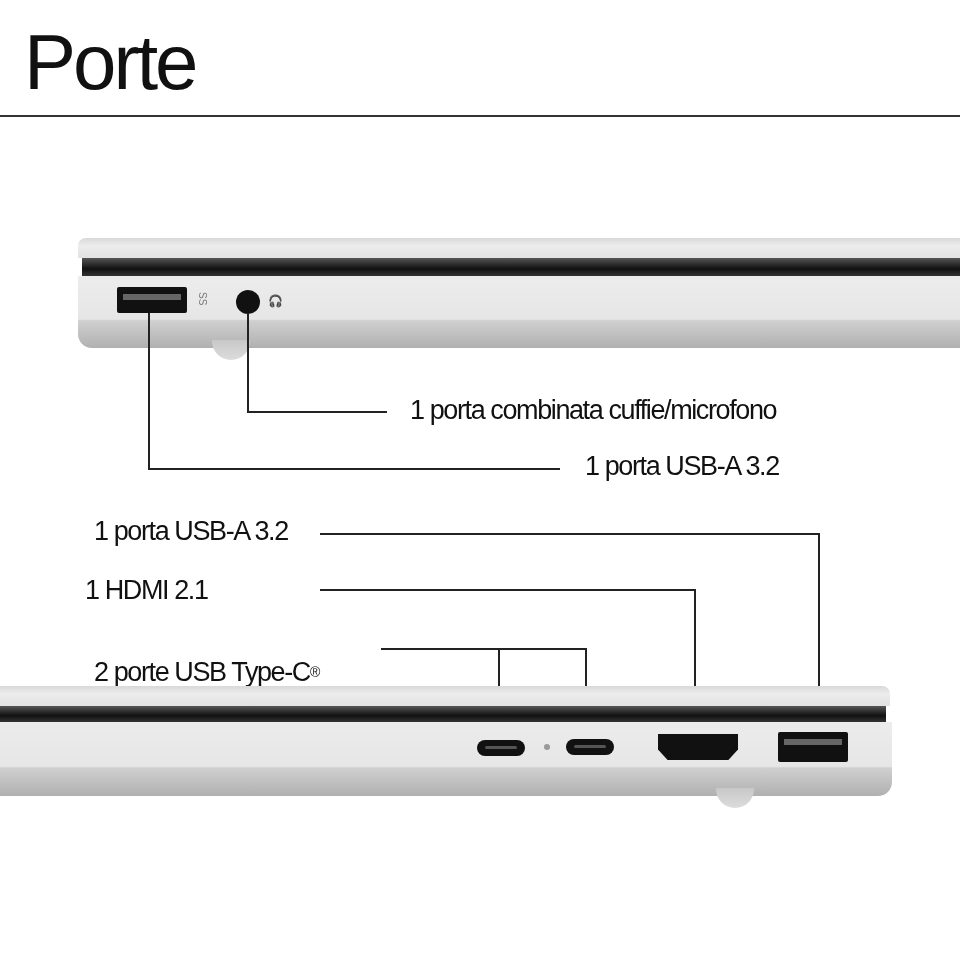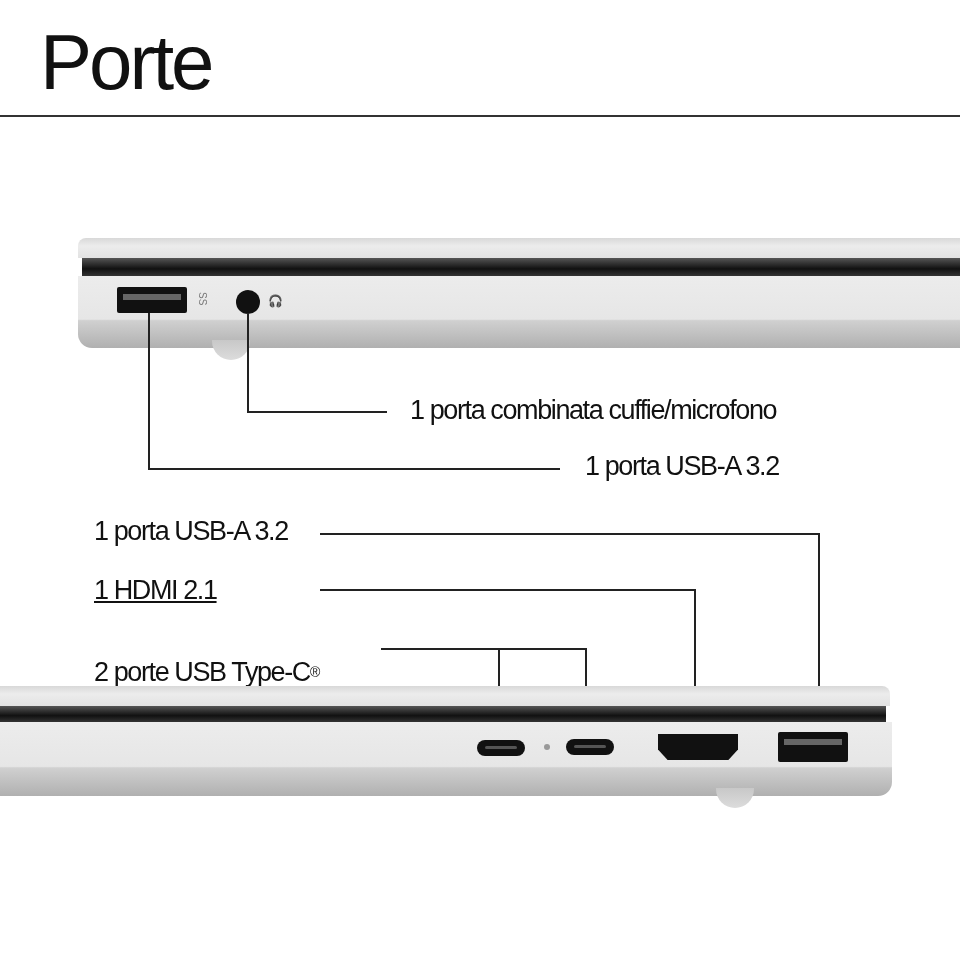--- a/index.html
+++ b/index.html
@@ -1,17 +1,17 @@
 <!DOCTYPE html>
 <html><head>
 <meta charset="utf-8">
 <style>
   html, body { margin:0; padding:0; background:#fff; }
   body { width:960px; height:960px; position:relative; overflow:hidden; font-family:"Liberation Sans", sans-serif; color:#111; }
-  .title { position:absolute; left:40px; top:14px; font-size:78px; letter-spacing:-3px; font-weight:400; line-height:96px; }
+  .title { position:absolute; left:24px; top:14px; font-size:78px; letter-spacing:-3px; font-weight:400; line-height:96px; }
   .rule { position:absolute; left:0; top:115px; width:960px; height:2px; background:#333; }
   .lbl { position:absolute; font-size:27px; letter-spacing:-1.4px; white-space:nowrap; line-height:32px; }
   .ln { position:absolute; background:#222; }
   .lid { position:absolute; background:linear-gradient(#d8d8d8,#ececec 40%,#e2e2e2); }
   .gap { position:absolute; background:linear-gradient(#555,#111 60%,#333); }
   .base { position:absolute; background:linear-gradient(#ececec,#e6e6e6 60%,#d0d0d0 62%,#b0b0b0); }
   .foot { position:absolute; width:38px; height:20px; border-radius:0 0 20px 20px; background:linear-gradient(#c8c8c8,#dcdcdc); }
   .usba { position:absolute; width:70px; height:26px; background:#111; border-radius:2px; }
   .usba::after { content:""; position:absolute; left:6px; top:7px; width:58px; height:6px; background:#666; }
   .usbc { position:absolute; width:48px; height:16px; background:#111; border-radius:8px; }
@@ -43,21 +43,21 @@
 <div class="lbl" style="left:410px;top:394px;text-align:right;">1 porta combinata cuffie/microfono</div>
 
 <div class="ln" style="left:148px;top:313px;width:2px;height:157px;"></div>
 <div class="ln" style="left:148px;top:468px;width:412px;height:2px;"></div>
 <div class="lbl" style="left:585px;top:450px;">1 porta USB-A 3.2</div>
 
 <div class="lbl" style="left:94px;top:515px;">1 porta USB-A 3.2</div>
 <div class="ln" style="left:320px;top:533px;width:500px;height:2px;"></div>
 <div class="ln" style="left:818px;top:533px;width:2px;height:200px;"></div>
 
-<div class="lbl" style="left:94px;top:574px;text-decoration:underline;">1 HDMI 2.1</div>
+<div class="lbl" style="left:85px;top:574px;">1 HDMI 2.1</div>
 <div class="ln" style="left:320px;top:589px;width:376px;height:2px;"></div>
 <div class="ln" style="left:694px;top:589px;width:2px;height:148px;"></div>
 
 <div class="lbl" style="left:94px;top:632px;margin-top:24px;">
   <span>2 porte USB Type-C</span><span class="sup">®</span>
 </div>
 <div class="ln" style="left:381px;top:648px;width:206px;height:2px;"></div>
 <div class="ln" style="left:498px;top:648px;width:2px;height:92px;"></div>
 <div class="ln" style="left:585px;top:648px;width:2px;height:92px;"></div>
 

